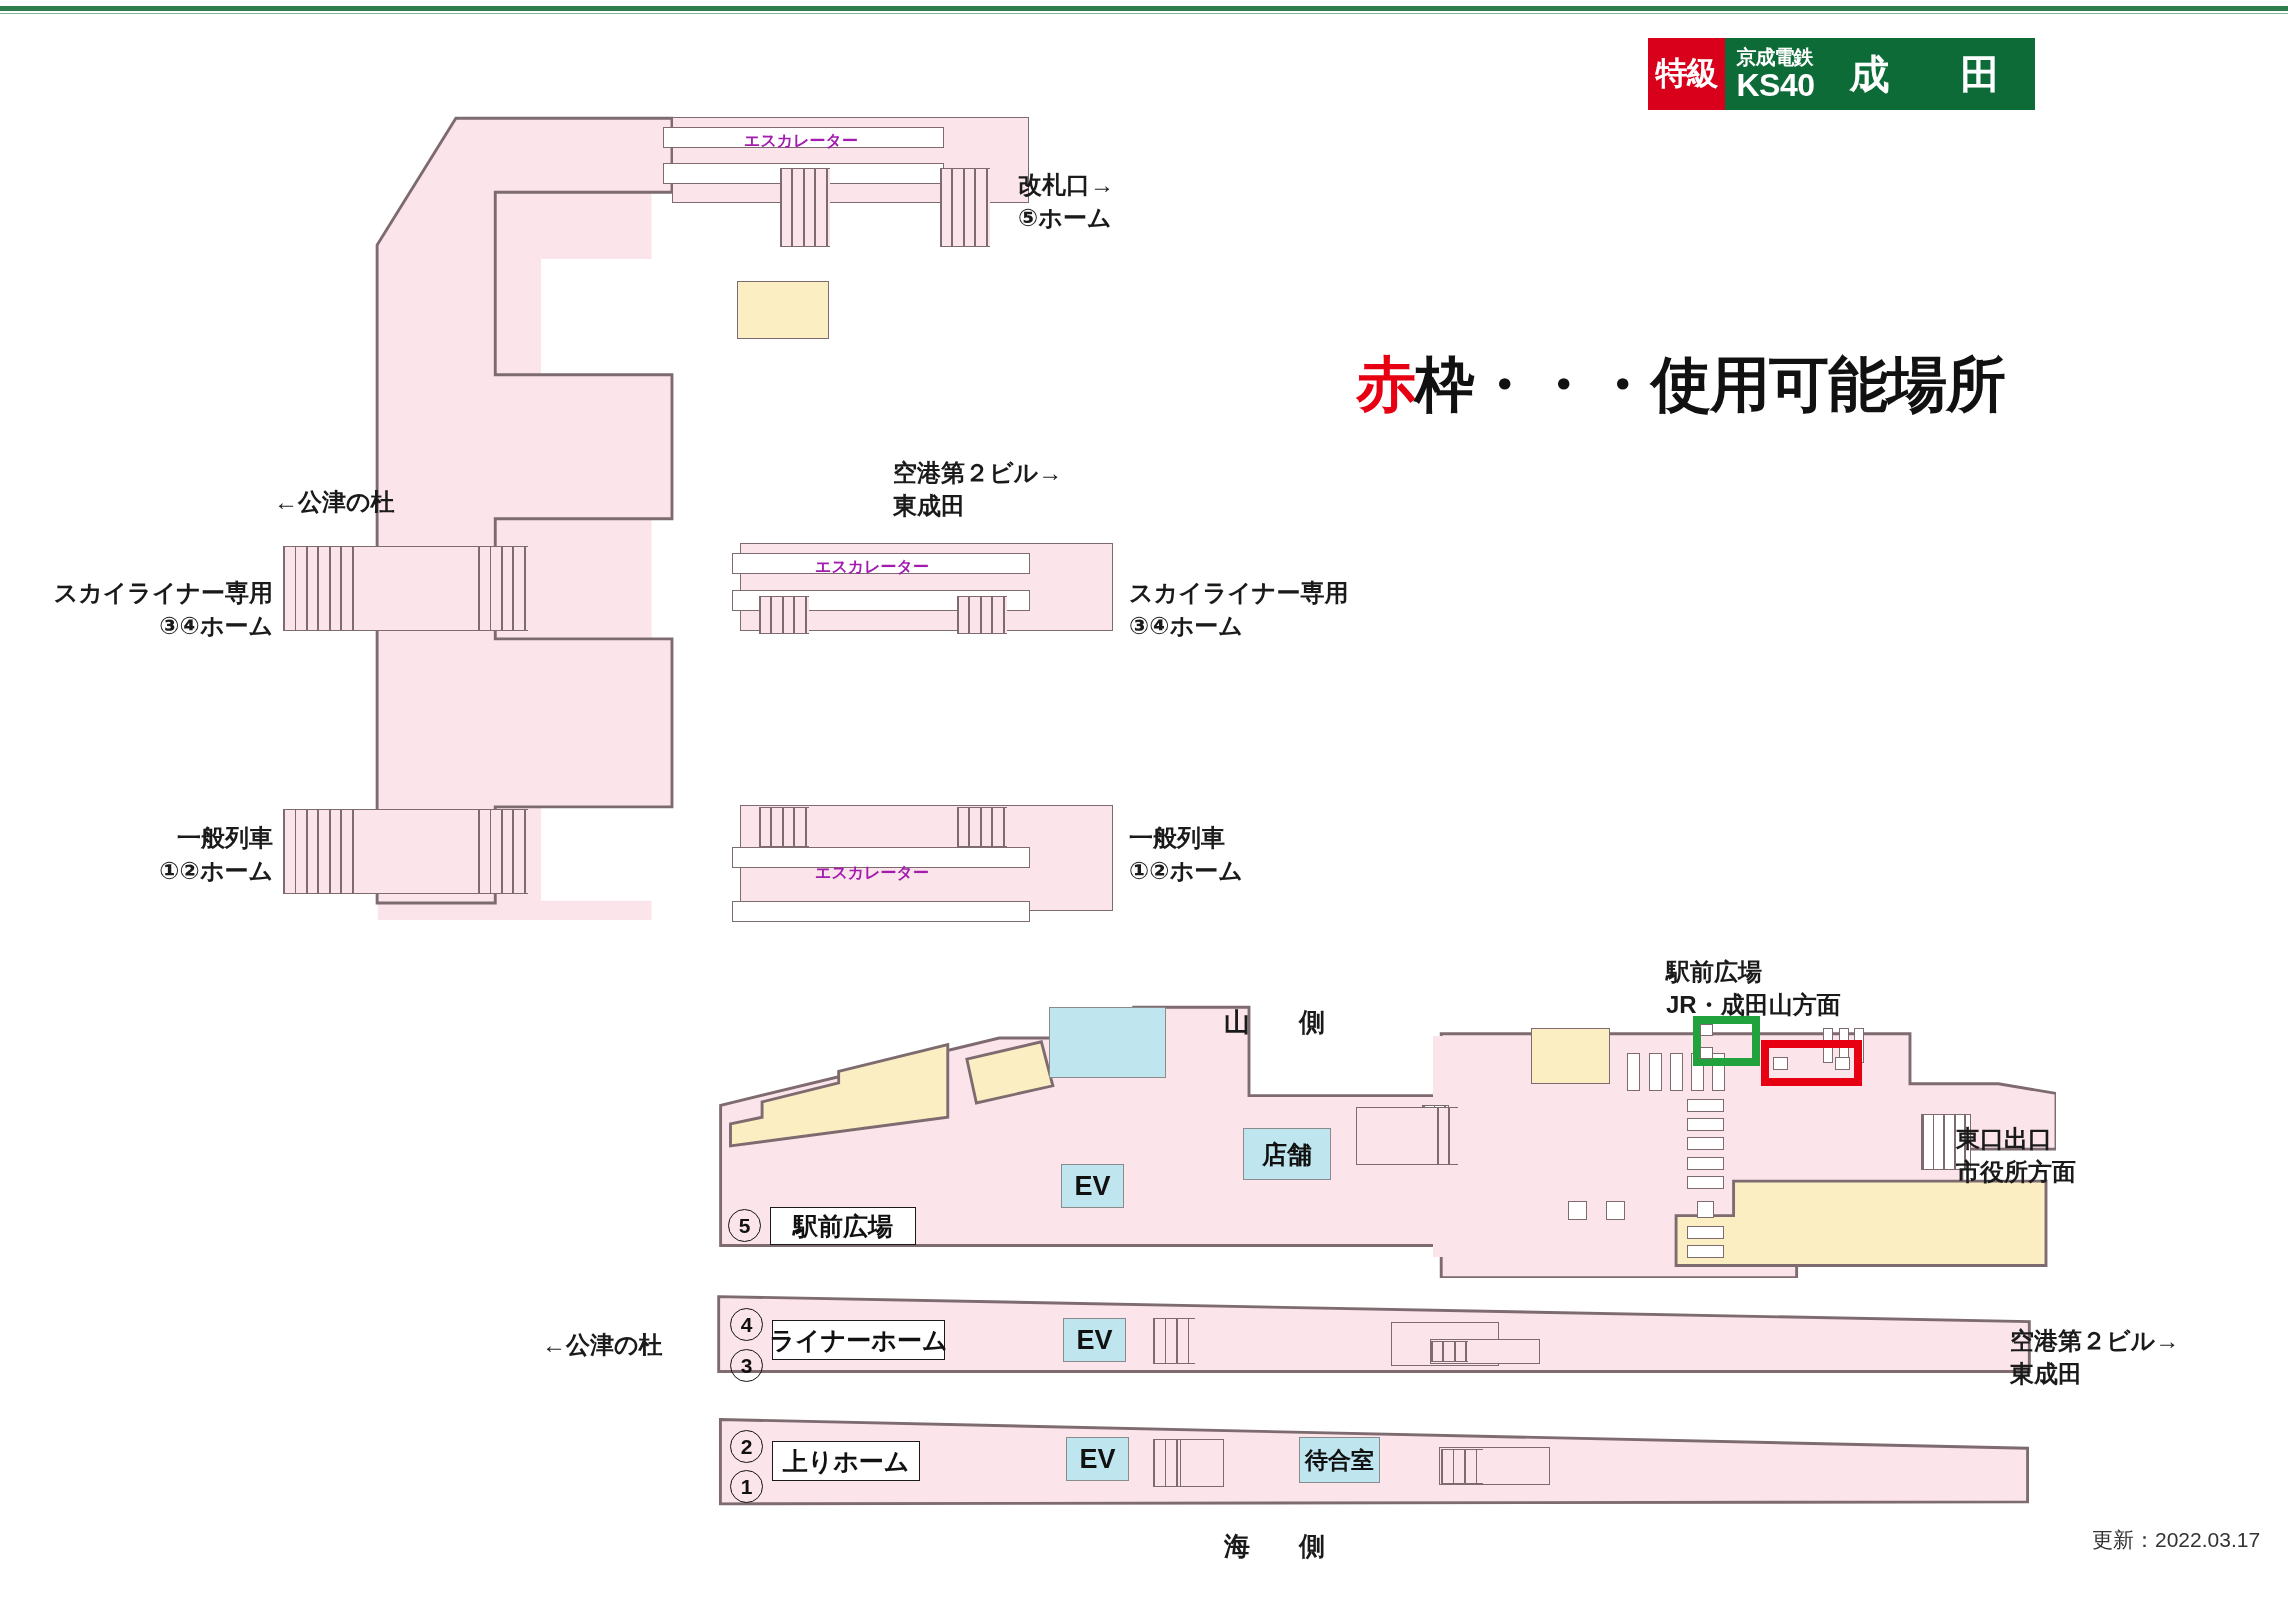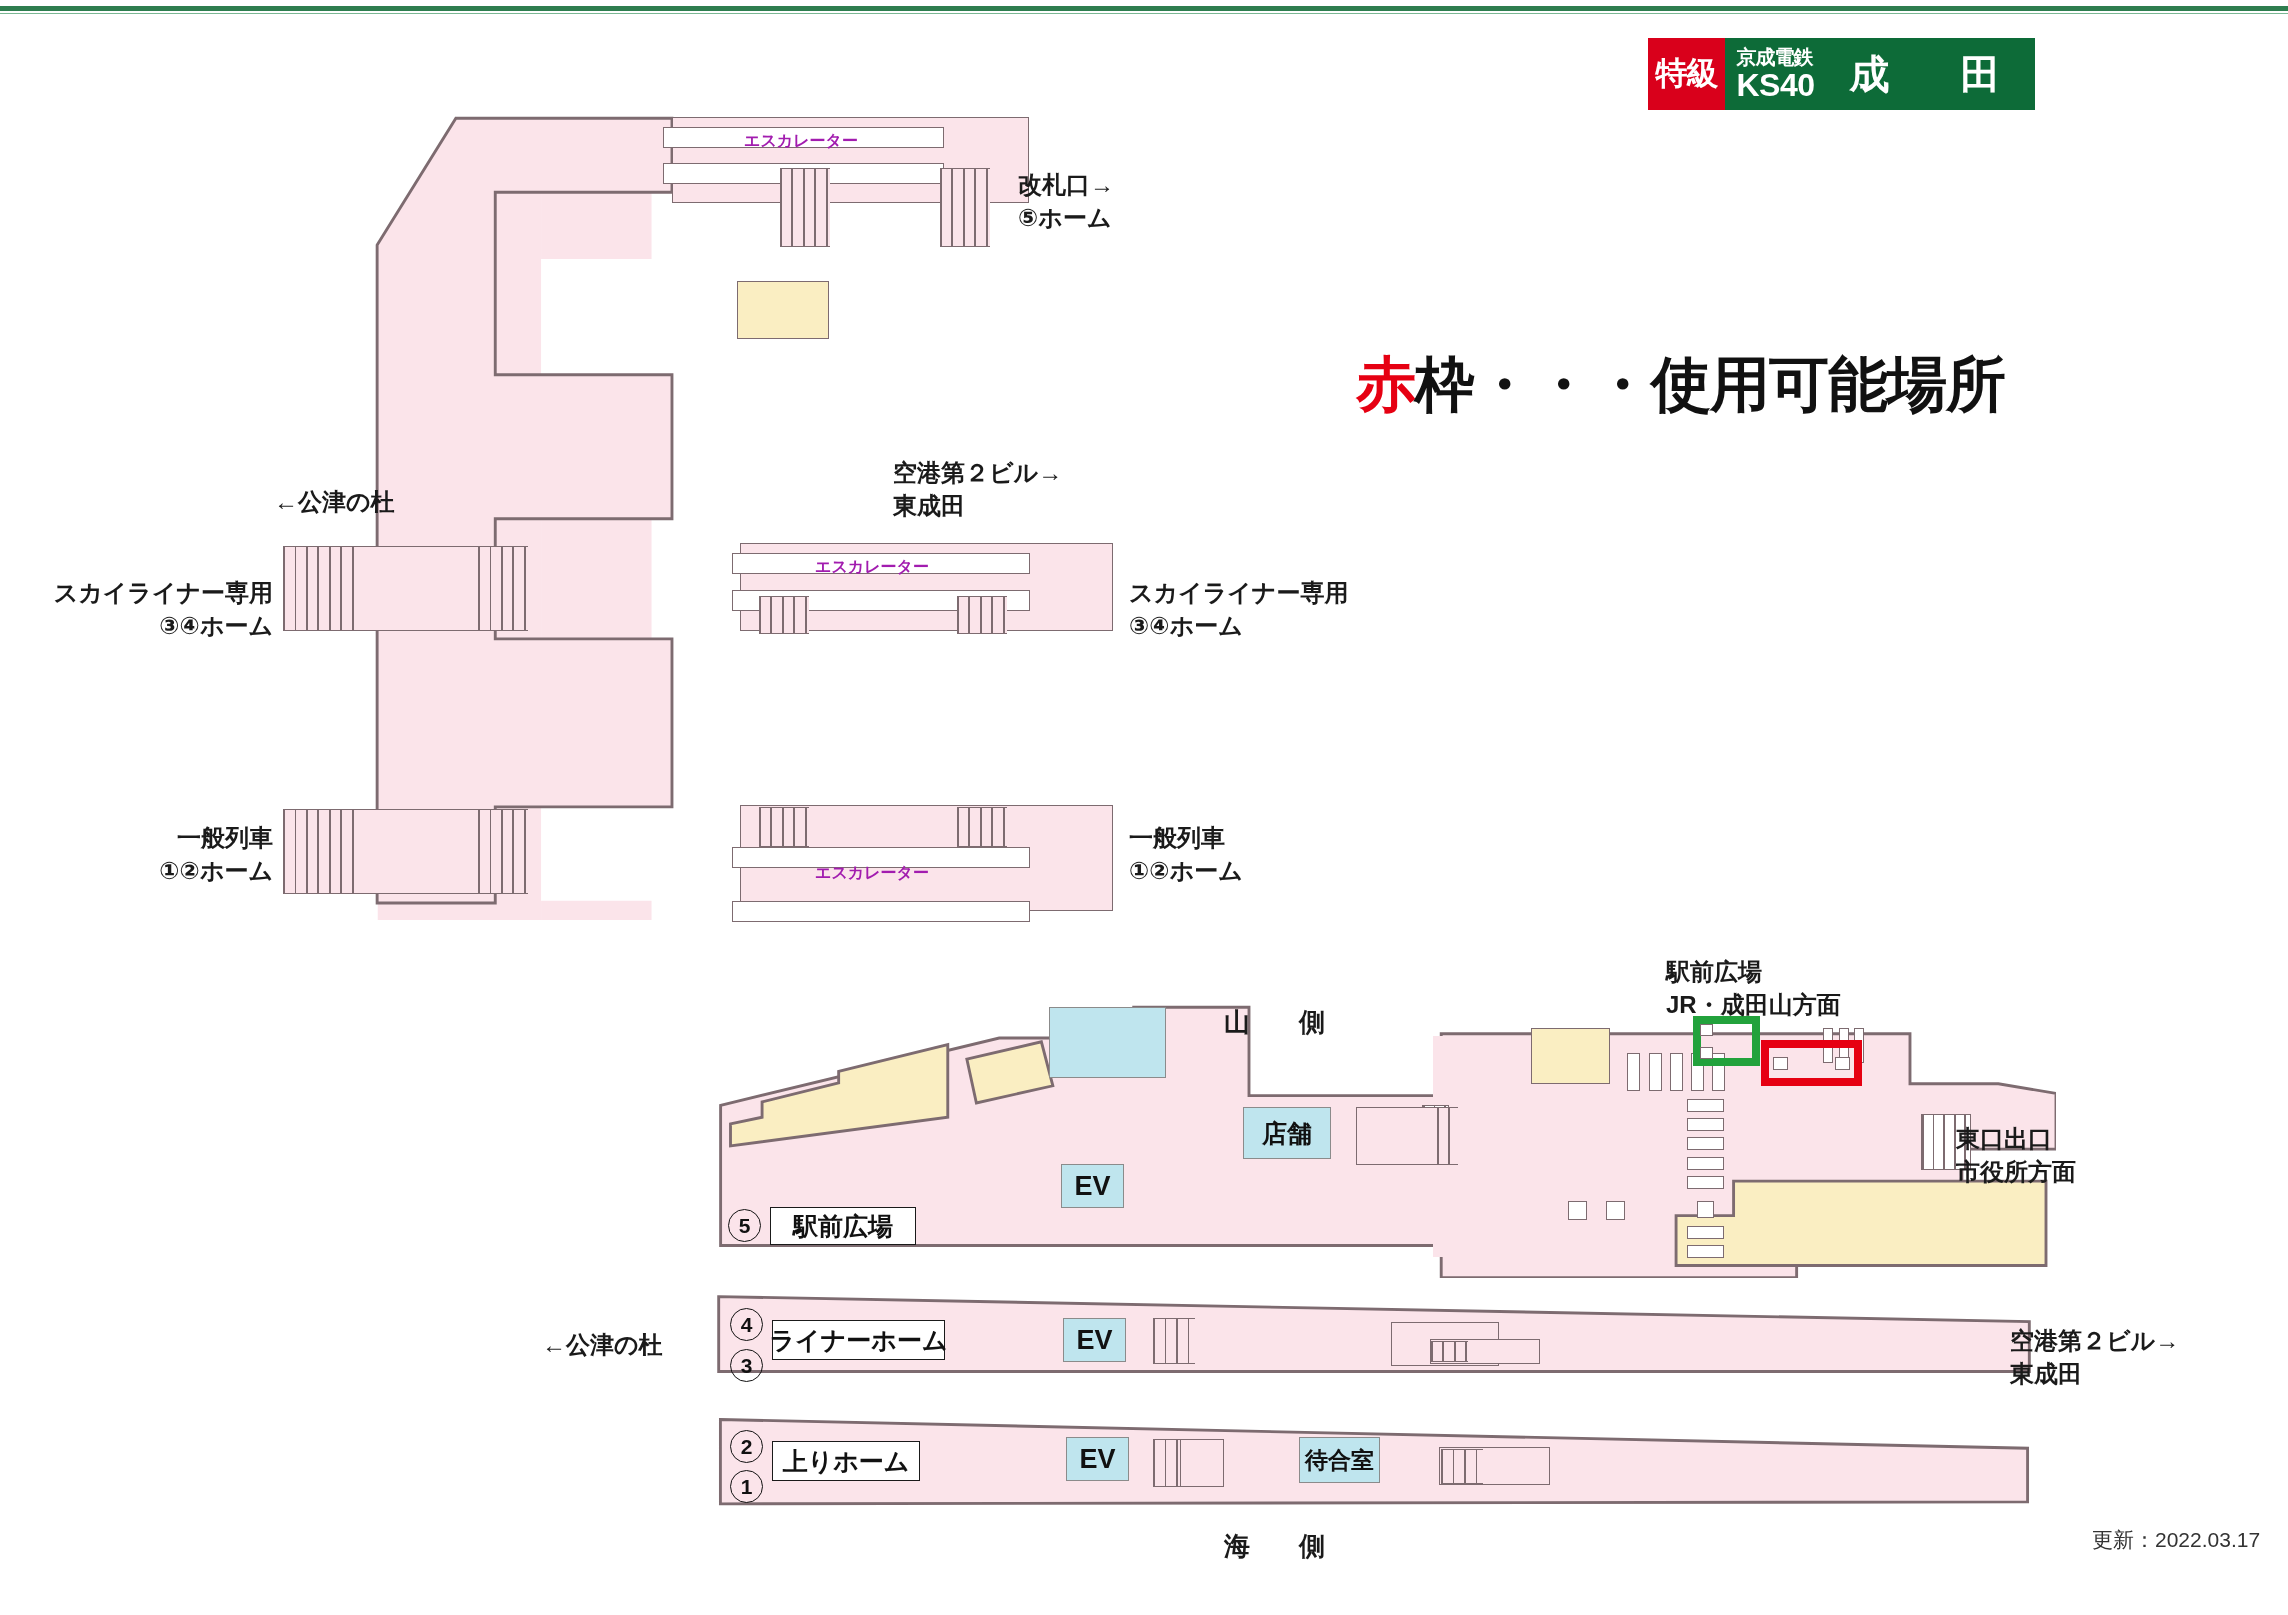--- a/index.html
+++ b/index.html
@@ -187,21 +187,21 @@
     color: #111111;
     display: flex; align-items: center; justify-content: center;
   }
   .shopbox {
     position: absolute;
     background: #bfe5ee;
     border: 1.9px solid #8b8b8b;
     font-size: 25px;
     font-weight: bold;
     color: #111111;
-    display: flex; align-items: center; justify-content: center;
+    display: flex; align-items: center; justify-content: center; margin-top: 21px;
   }
   .waitbox {
     position: absolute;
     background: #bfe5ee;
     border: 1.9px solid #8b8b8b;
     font-size: 23px;
     font-weight: bold;
     color: #111111;
     display: flex; align-items: center; justify-content: center;
   }

